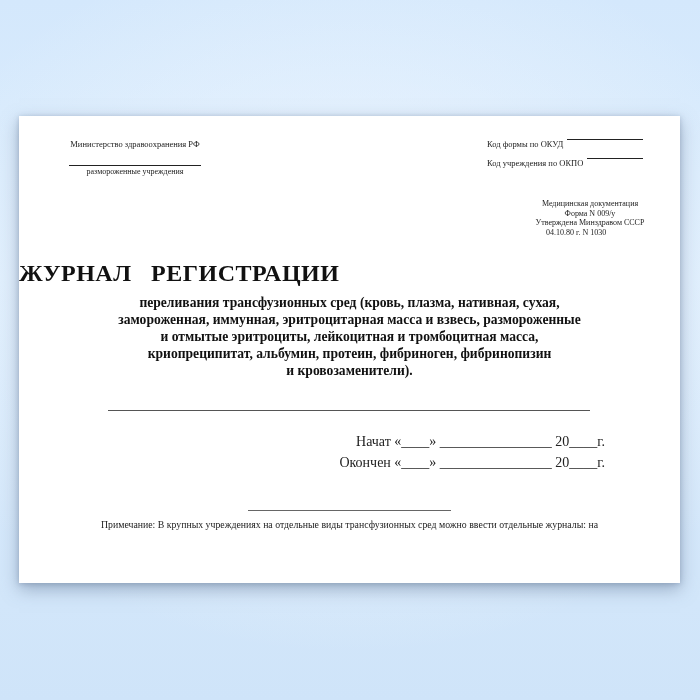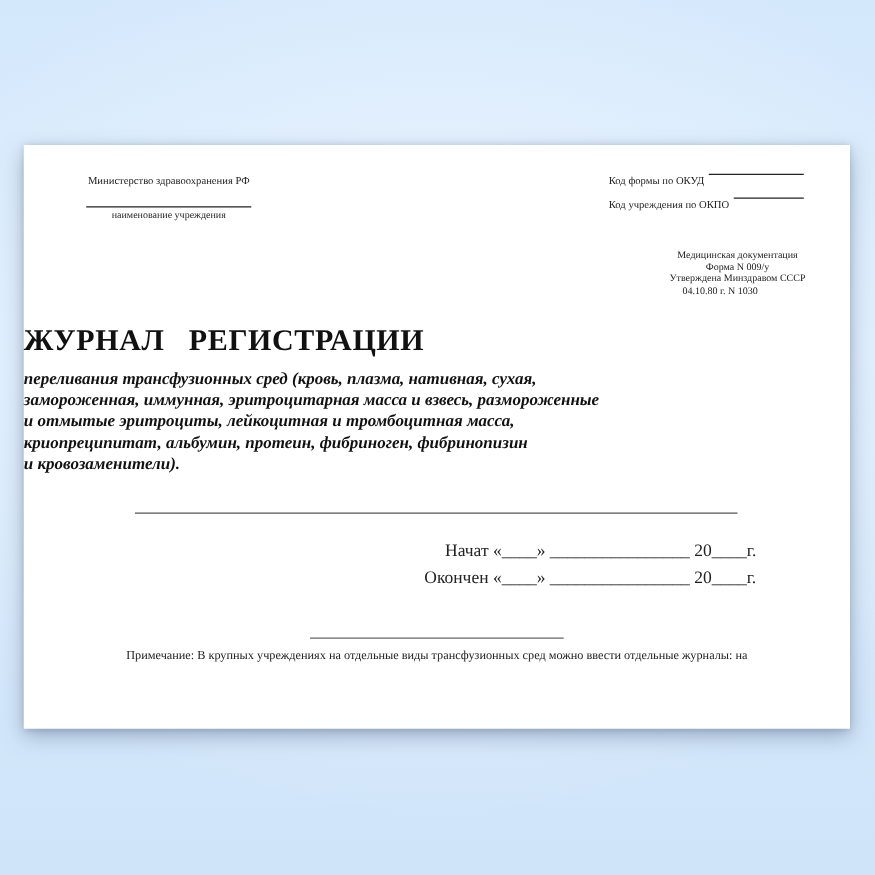--- a/index.html
+++ b/index.html
@@ -24,42 +24,42 @@
   .codes{position:absolute;left:468px;top:23px;width:156px;font-size:8.5px;color:#222;}
   .code-row{display:flex;white-space:nowrap;height:11px;}
   .code-row + .code-row{margin-top:8px;}
   .code-fill{flex:1;border-bottom:1px solid #222;margin:0 0 1px 4px;height:0;}
   
   .docblock{position:absolute;right:30px;top:68px;width:120px;font-size:8px;line-height:9.5px;text-align:center;color:#222;margin-top:15px;}
   .docblock .left{text-align:left;padding-left:16px;}
   
   .title{position:absolute;top:144px;left:0;width:100%;text-align:left;
     font-weight:bold;font-size:24px;letter-spacing:.5px;word-spacing:13px;color:#111;}
-  .subtitle{position:absolute;top:178px;left:0;width:100%;text-align:left;
-    font-weight:bold;font-size:13.6px;line-height:17px;color:#111;font-style:italic;}
+  .subtitle{position:absolute;top:178px;left:0;width:100%;text-align:center;
+    font-weight:bold;font-size:13.6px;line-height:17px;color:#111;}
   .subtitle div{white-space:nowrap;}
   
   .rule-long{position:absolute;top:294px;left:89px;width:482px;border-top:1px solid #555;}
   .rule-short{position:absolute;top:394px;left:229px;width:203px;border-top:1px solid #666;}
   
   .dates{position:absolute;top:315px;right:75px;text-align:right;font-size:14px;line-height:21px;color:#222;white-space:nowrap;}
   
   .note{position:absolute;top:402px;left:80px;width:501px;text-align:center;font-size:9.8px;line-height:13px;color:#222;}
   .note div{white-space:nowrap;text-align:center;}
 </style>
 </head>
 <body>
 
 <div class="stage">
   <div class="page">
 
     <div class="org-block">
       <div>Министерство здравоохранения РФ</div>
       <div class="org-underline"></div>
-      <div class="org-caption">наименование учреждения</div>
+      <div class="org-caption">размороженные учреждения</div>
     </div>
 
     <div class="codes">
       <div class="code-row">
         <span>Код формы по ОКУД</span>
         <span class="code-fill"></span>
       </div>
       <div class="code-row">
         <span>Код учреждения по ОКПО</span>
         <span class="code-fill"></span>

